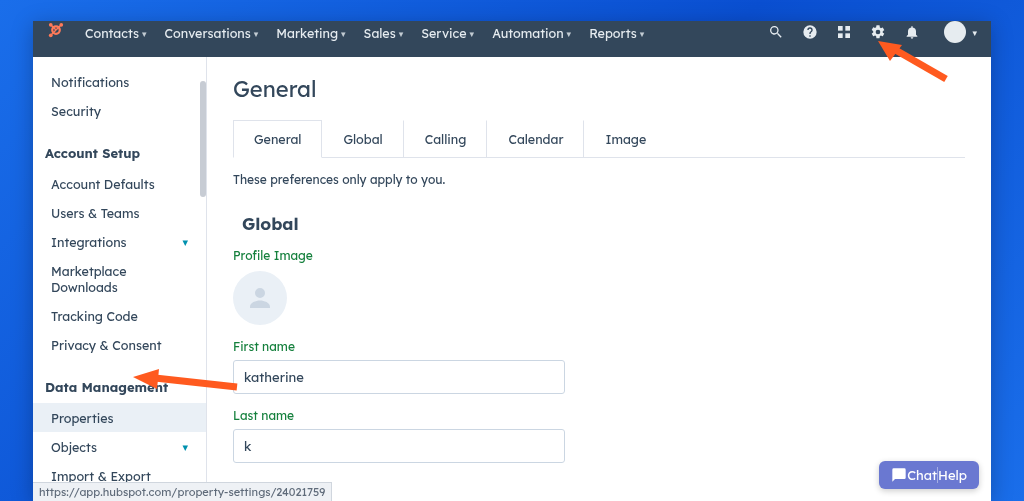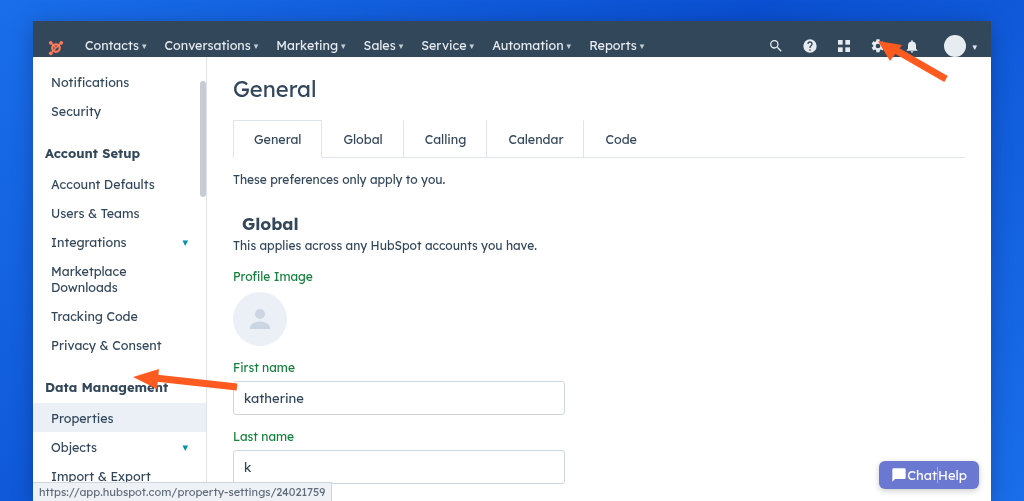--- a/index.html
+++ b/index.html
@@ -8,21 +8,21 @@
     position: absolute;
     left: 33px; top: 21px;
     width: 958px; height: 480px;
     background: #fff;
     box-shadow: 0 4px 20px rgba(0,0,0,.25);
     overflow: hidden;
   }
 
   
   .topnav {
-    display: flex; align-items: flex-end;
+    display: flex; align-items: flex-start;
     height: 36px;
     background: #33475b;
     color: #fff;
     padding: 0 14px;
   }
   .logo { width: 18px; height: 18px; margin-right: 14px; display:flex; align-items:center; justify-content:center; }
   .logo svg { width:18px; height:18px; }
   .nav-items { display: flex; align-items: center; gap: 6px; flex: 1 1 auto; }
   .nav-item {
     display: inline-flex; align-items: center; gap: 3px;
@@ -271,27 +271,26 @@
     </div>
 
     <div class="main">
       <div class="page-title">General</div>
 
       <div class="tabs">
         <div class="tab active">General</div>
         <div class="tab">Global</div>
         <div class="tab">Calling</div>
         <div class="tab">Calendar</div>
-        <div class="tab">Code</div>
+        <div class="tab">Image</div>
       </div>
 
       <div class="subtext">These preferences only apply to you.</div>
 
       <div class="section-title">Global</div>
-      <div class="section-sub">This applies across any HubSpot accounts you have.</div>
 
       <div class="field-label">Profile Image</div>
       <div class="avatar-circle">
         <svg viewBox="0 0 24 24">
             <path d="M12 12a4 4 0 1 0-4-4 4 4 0 0 0 4 4zm0 2c-3.33 0-8 1.67-8 5v1h16v-1c0-3.33-4.67-5-8-5z"></path>
           </svg>
       </div>
 
       <div class="field-label">First name</div>
       <input class="text-input" value="katherine" style="">

